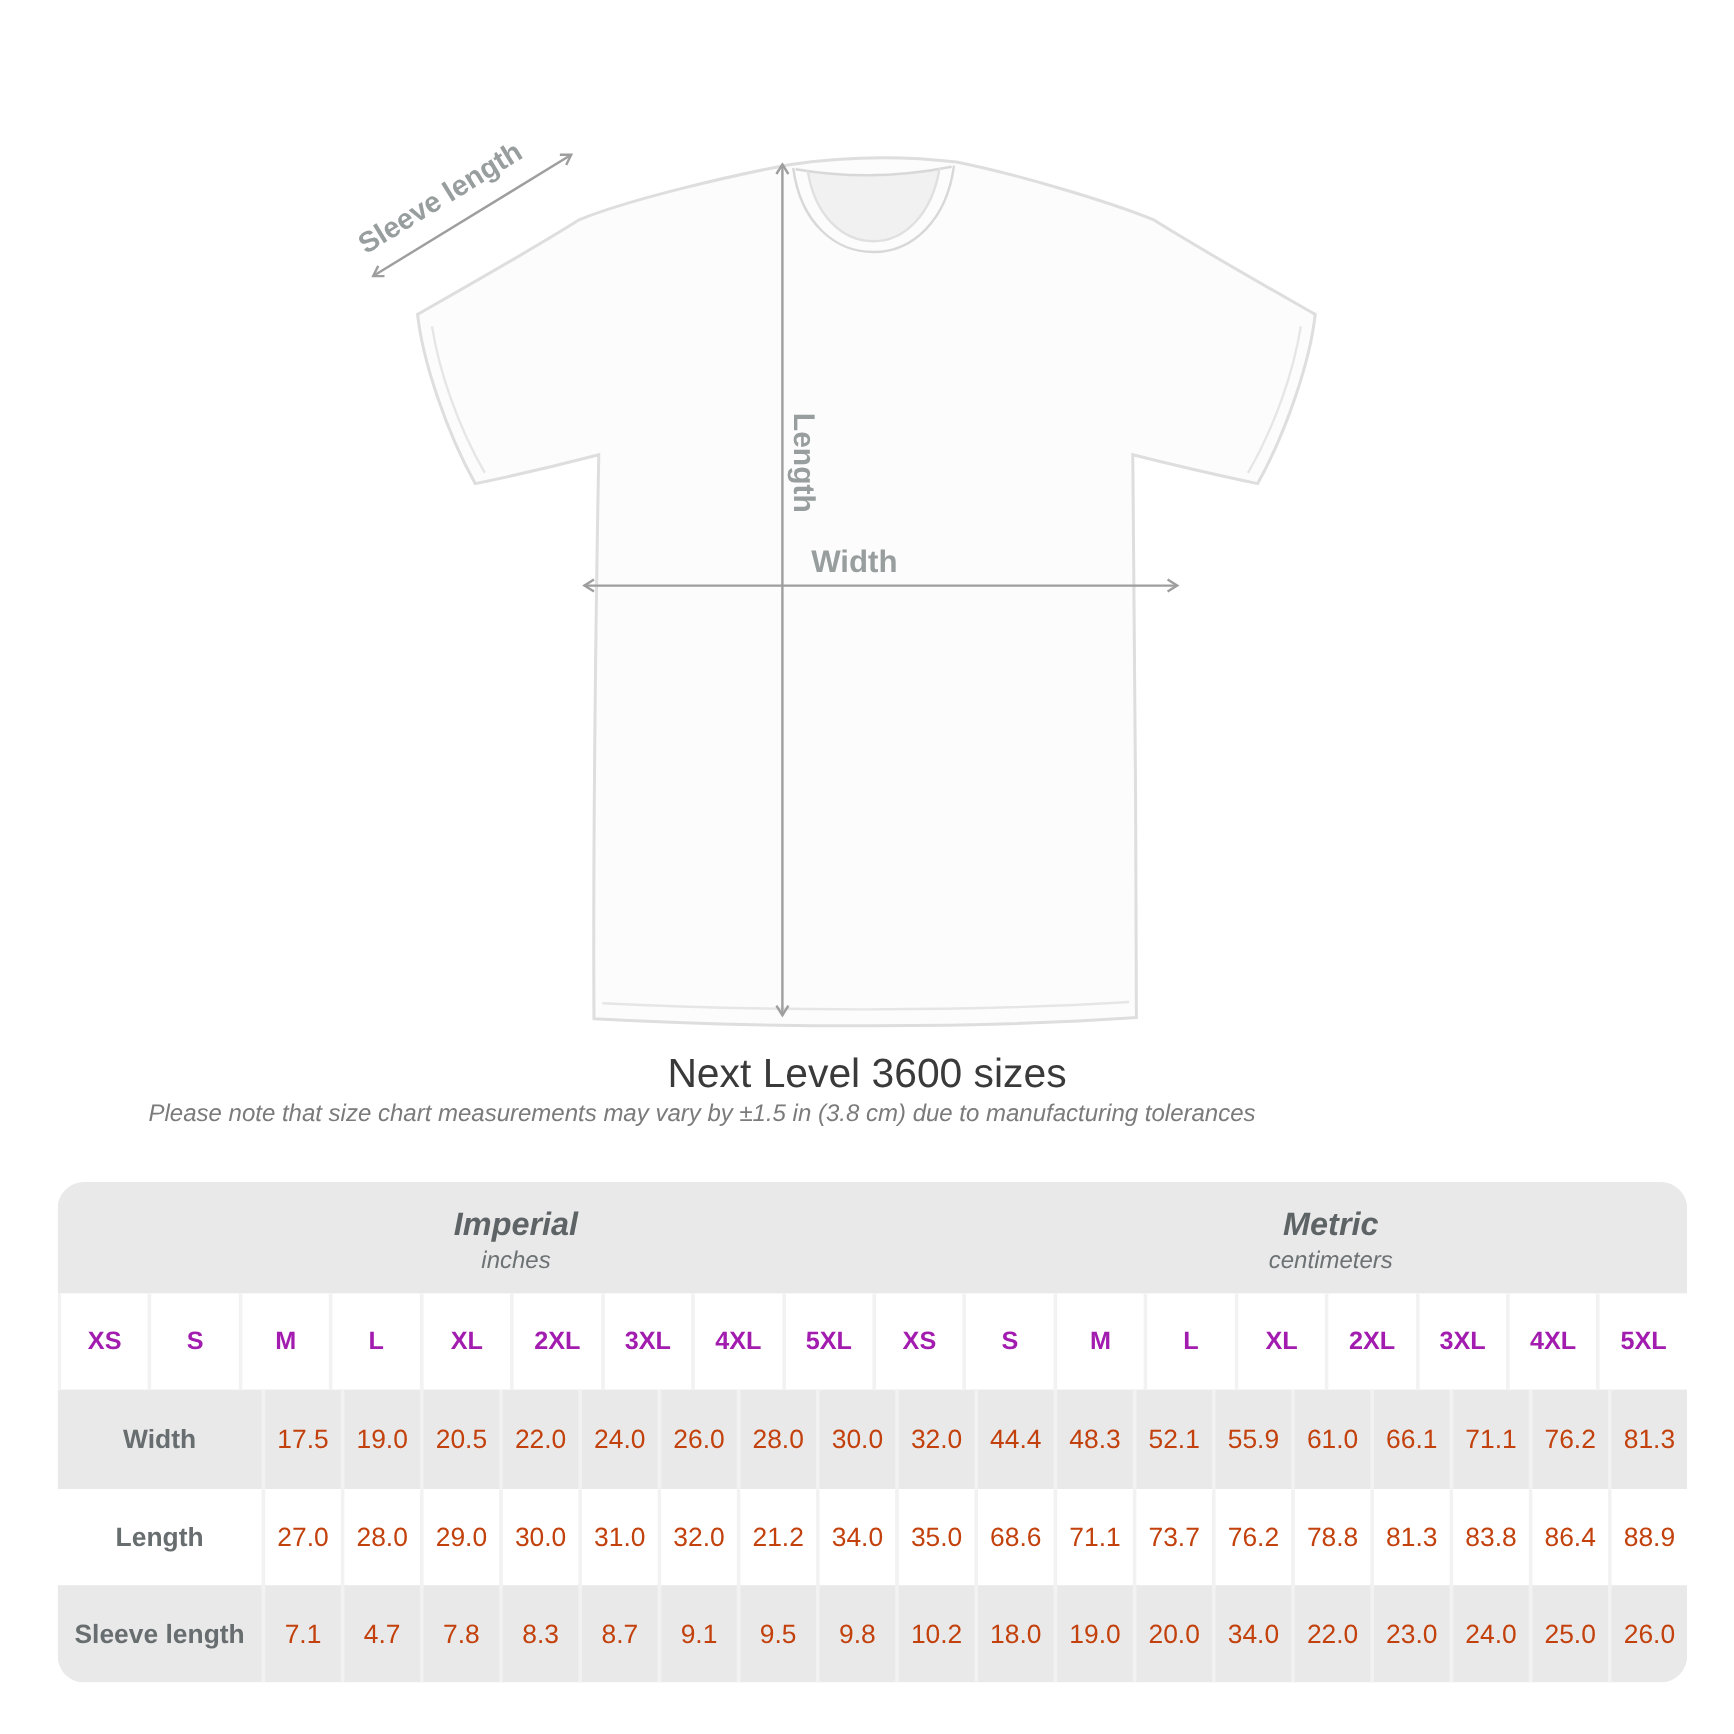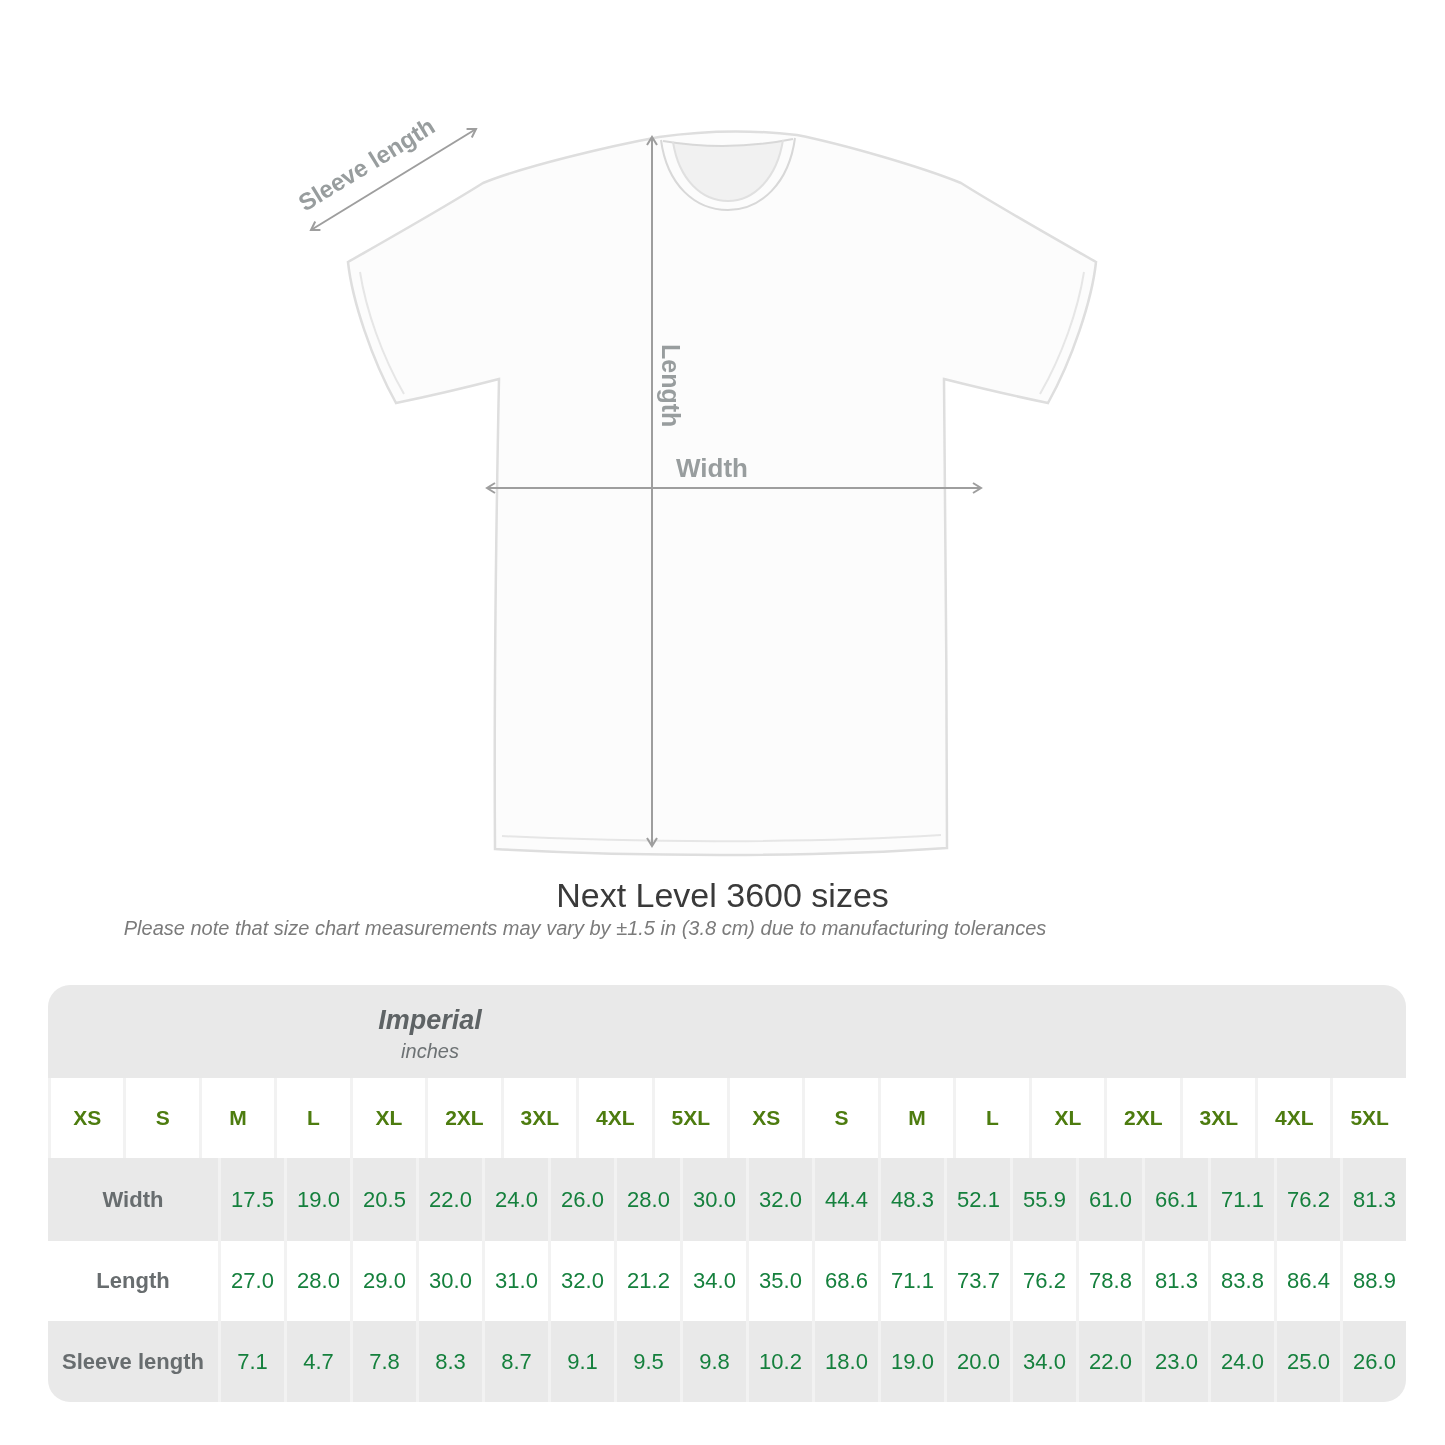--- a/index.html
+++ b/index.html
@@ -40,22 +40,22 @@
   .tr.row-plain{height:80px;background:#ffffff;}
   .tr.row-last{height:81px;}
   .label-cell{
     flex:0 0 170px;display:flex;align-items:center;justify-content:center;
     font-weight:bold;font-size:22px;color:#686d6f;
   }
   .cell{
     flex:1;display:flex;align-items:center;justify-content:center;
     border-left:3px solid #f2f2f2;
   }
-  .size-head{font-weight:bold;font-size:21px;color:#4d7c0f;}
-  .value{font-size:22px;color:#15803d;}
+  .size-head{font-weight:bold;font-size:21px;color:#a21caf;}
+  .value{font-size:22px;color:#c2410c;}
 </style>
 </head>
 <body>
 
 <svg class="diagram" width="1445" height="870" viewBox="0 0 1445 870">
   <defs>
     <marker id="ah" markerUnits="userSpaceOnUse" markerWidth="16" markerHeight="16" refX="11" refY="7" orient="auto-start-reverse">
       <path d="M3,2 L11,7 L3,12" fill="none" stroke="#9e9e9e" stroke-width="2"></path>
     </marker>
   </defs>
@@ -98,20 +98,24 @@
 
 <div class="title">Next Level 3600 sizes</div>
 <div class="subtitle">Please note that size chart measurements may vary by ±1.5 in (3.8 cm) due to manufacturing tolerances</div>
 
 <div class="size-table">
 
   <div class="band">
     <div class="band-group imperial">
       <div class="band-title">Imperial</div>
       <div class="band-sub">inches</div>
+    </div>
+    <div class="band-group metric">
+      <div class="band-title">Metric</div>
+      <div class="band-sub">centimeters</div>
     </div>
   </div>
 
   <div class="tr sizes-row">
     <div class="cell size-head">XS</div>
     <div class="cell size-head">S</div>
     <div class="cell size-head">M</div>
     <div class="cell size-head">L</div>
     <div class="cell size-head">XL</div>
     <div class="cell size-head">2XL</div>

